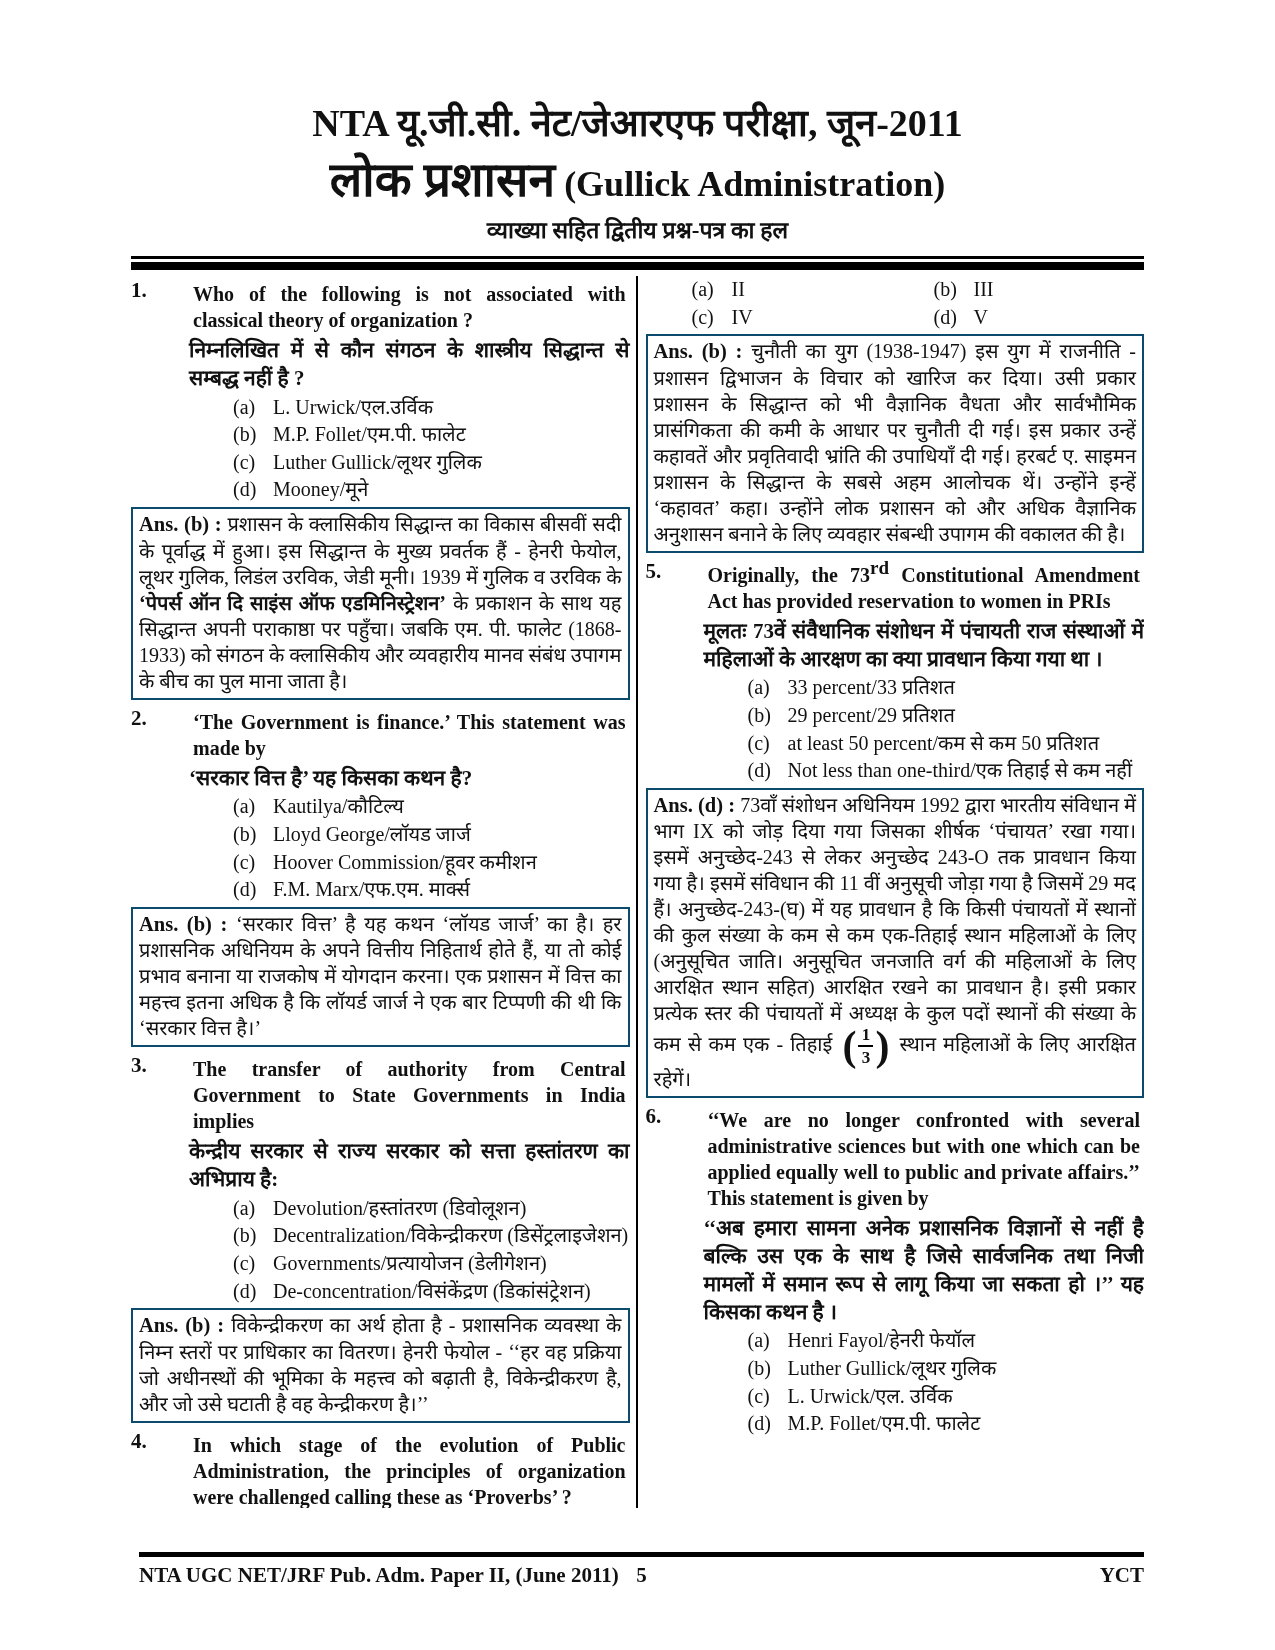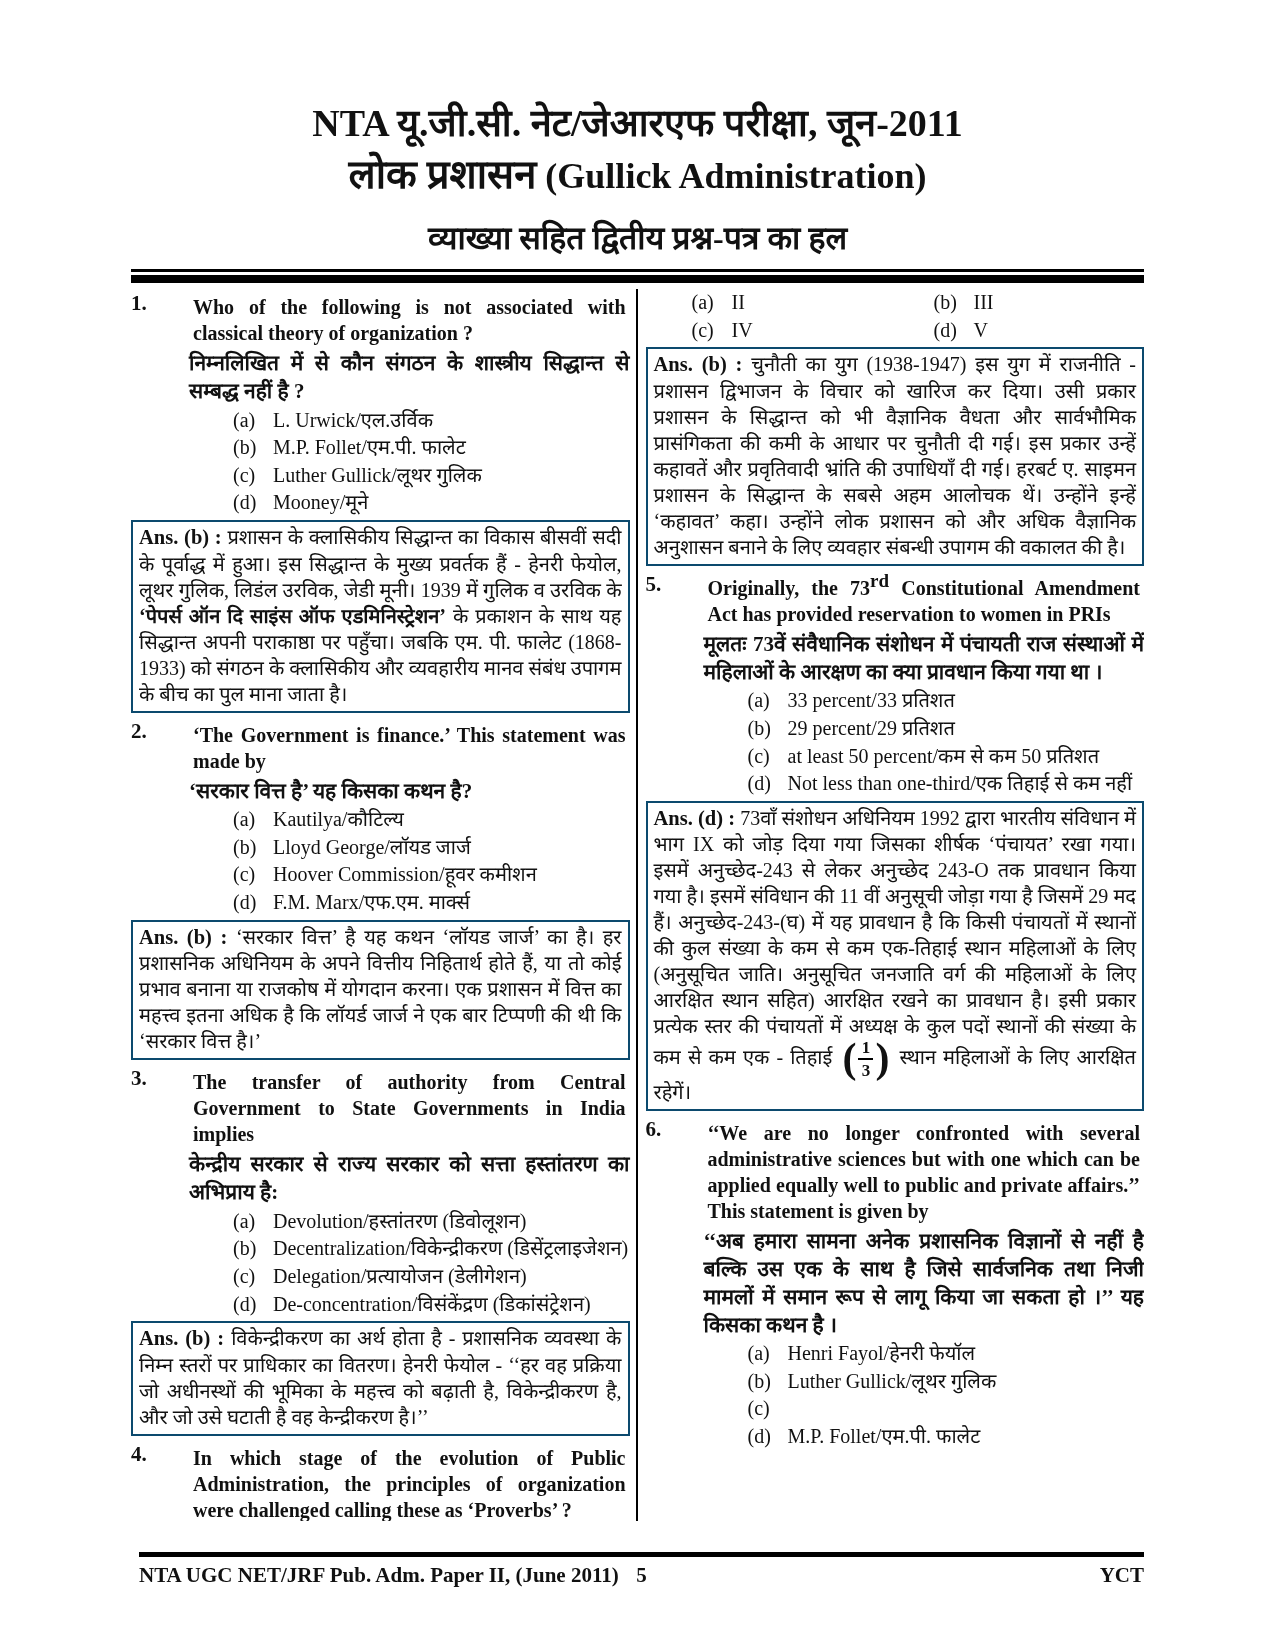--- a/index.html
+++ b/index.html
@@ -9,22 +9,22 @@
     margin:0 auto;
     background:#ffffff;
     color:#111;
     font-family:"Liberation Serif","DejaVu Serif",serif;
     overflow:hidden;
   }
   
   .header{ text-align:center; padding-top:100px; }
   .h-line1{ font-size:38px; font-weight:bold; line-height:1.25; }
   .h-line2{ font-size:36px; font-weight:bold; line-height:1.35; }
-  .h-line2 .hi{ font-size:40px; }
-  .h-line3{ font-size:32px; font-weight:bold; line-height:1.3; margin-top:16px; }
+  .h-line2 .hi{ font-size:48px; }
+  .h-line3{ font-size:23px; font-weight:bold; line-height:1.3; margin-top:4px; }
   .dbl-rule{ margin:10px 131px 0 131px; }
   .dbl-rule .thin{ height:3px; background:#000; margin-bottom:3px; }
   .dbl-rule .thick{ height:8px; background:#000; }
 
   
   .content{
     display:flex;
     margin:6px 131px 0 131px;
     height:1232px;
     overflow:hidden;
@@ -151,21 +151,21 @@
               <div class="opt">
                 <span class="opt-label">(a)</span>
                 <span class="opt-text">Devolution/हस्तांतरण (डिवोलूशन)</span>
               </div>
               <div class="opt">
                 <span class="opt-label">(b)</span>
                 <span class="opt-text">Decentralization/विकेन्द्रीकरण (डिसेंट्रलाइजेशन)</span>
               </div>
               <div class="opt">
                 <span class="opt-label">(c)</span>
-                <span class="opt-text">Delegation/प्रत्यायोजन (डेलीगेशन)</span>
+                <span class="opt-text">Governments/प्रत्यायोजन (डेलीगेशन)</span>
               </div>
               <div class="opt">
                 <span class="opt-label">(d)</span>
                 <span class="opt-text">De-concentration/विसंकेंद्रण (डिकांसंट्रेशन)</span>
               </div>
             </div>
           </div>
         </div>
         <div class="ans"><span class="lbl">Ans. (b) : </span><span class="seg">विकेन्द्रीकरण का अर्थ होता है - प्रशासनिक व्यवस्था के निम्न स्तरों पर प्राधिकार का वितरण। हेनरी फेयोल - ‘‘हर वह प्रक्रिया जो अधीनस्थों की भूमिका के महत्त्व को बढ़ाती है, विकेन्द्रीकरण है, और जो उसे घटाती है वह केन्द्रीकरण है।’’</span></div>
         <div class="q">
@@ -240,20 +240,21 @@
               <div class="opt">
                 <span class="opt-label">(a)</span>
                 <span class="opt-text">Henri Fayol/हेनरी फेयॉल</span>
               </div>
               <div class="opt">
                 <span class="opt-label">(b)</span>
                 <span class="opt-text">Luther Gullick/लूथर गुलिक</span>
               </div>
               <div class="opt">
                 <span class="opt-label">(c)</span>
+                <span class="opt-text">L. Urwick/एल. उर्विक</span>
               </div>
               <div class="opt">
                 <span class="opt-label">(d)</span>
                 <span class="opt-text">M.P. Follet/एम.पी. फालेट</span>
               </div>
             </div>
           </div>
         </div>
       </div>
   </div>

